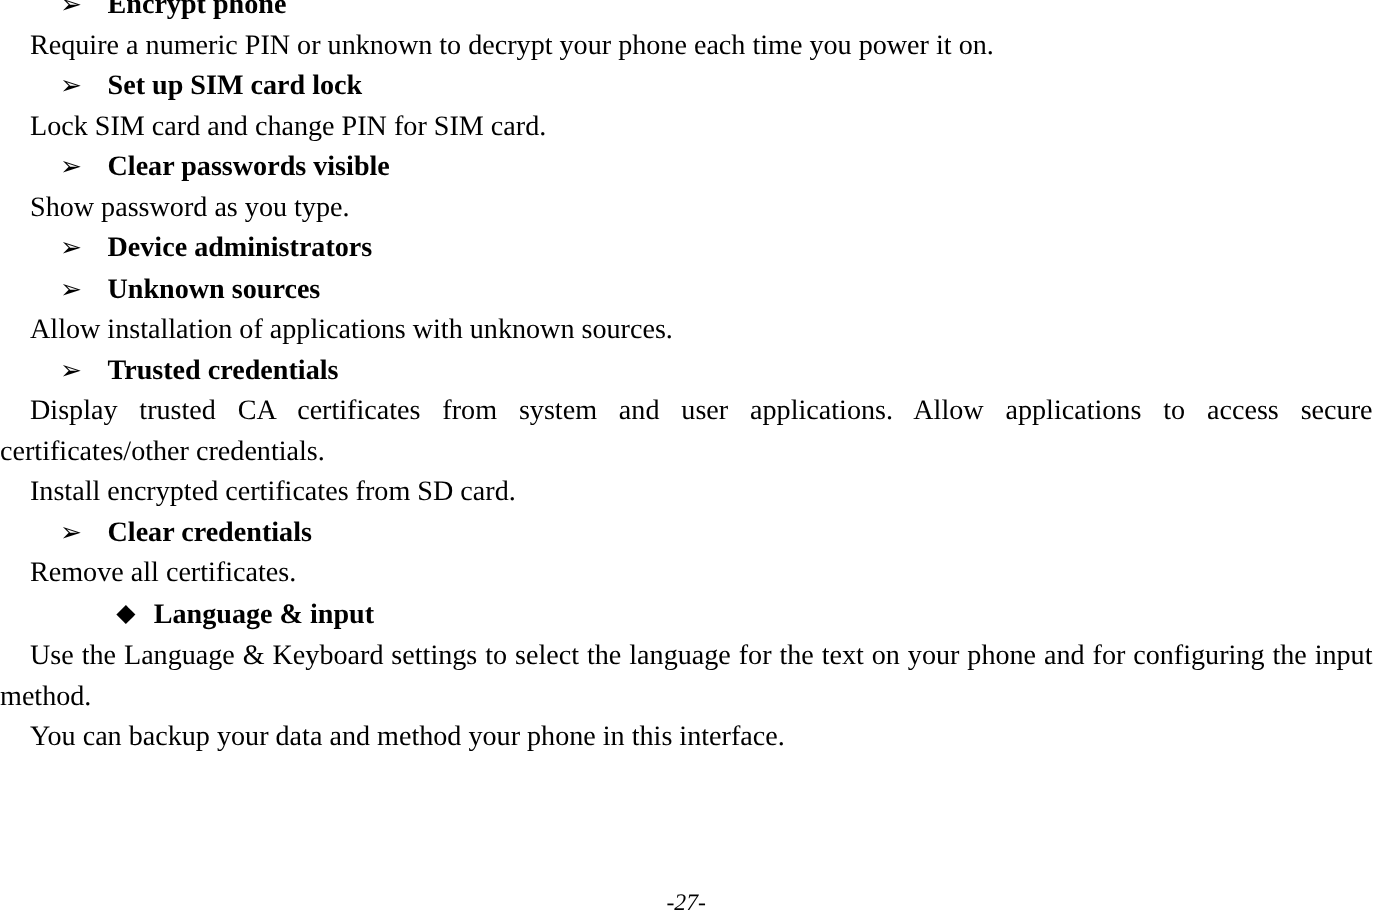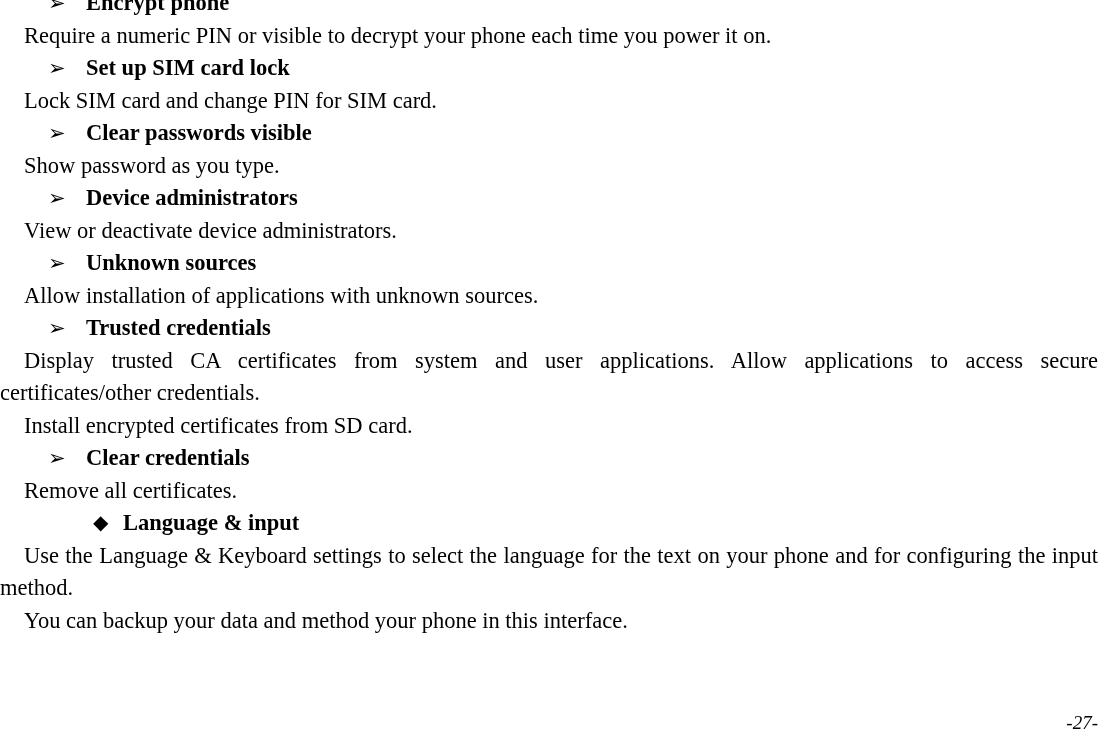--- a/index.html
+++ b/index.html
@@ -75,52 +75,51 @@
     text-align: justify;
     text-align-last: left;
     text-justify: inter-word;
   }
 
   .footer {
     position: absolute;
     left: 0;
     top: 712px;
     width: 1098px;
-    text-align: right;
+    text-align: center;
     font-size: 19px;
     line-height: 22px;
     font-style: italic;
   }
 </style>
 </head>
 <body>
 
 <div class="page">
 
   <div class="content">
 
     <div class="heading lvl-arrow">
       <span class="bullet">➢</span><span class="label">Encrypt phone</span>
     </div>
-    <p class="body-text">Require a numeric PIN or visible to decrypt your phone each time you power it on.</p>
+    <p class="body-text">Require a numeric PIN or unknown to decrypt your phone each time you power it on.</p>
 
     <div class="heading lvl-arrow">
       <span class="bullet">➢</span><span class="label">Set up SIM card lock</span>
     </div>
     <p class="body-text">Lock SIM card and change PIN for SIM card.</p>
 
     <div class="heading lvl-arrow">
       <span class="bullet">➢</span><span class="label">Clear passwords visible</span>
     </div>
     <p class="body-text">Show password as you type.</p>
 
     <div class="heading lvl-arrow">
       <span class="bullet">➢</span><span class="label">Device administrators</span>
     </div>
-    <p class="body-text">View or deactivate device administrators.</p>
 
     <div class="heading lvl-arrow">
       <span class="bullet">➢</span><span class="label">Unknown sources</span>
     </div>
     <p class="body-text">Allow installation of applications with unknown sources.</p>
 
     <div class="heading lvl-arrow">
       <span class="bullet">➢</span><span class="label">Trusted credentials</span>
     </div>
     <p class="body-text justify">Display trusted CA certificates from system and user applications. Allow applications to access secure certificates/other credentials.</p>

